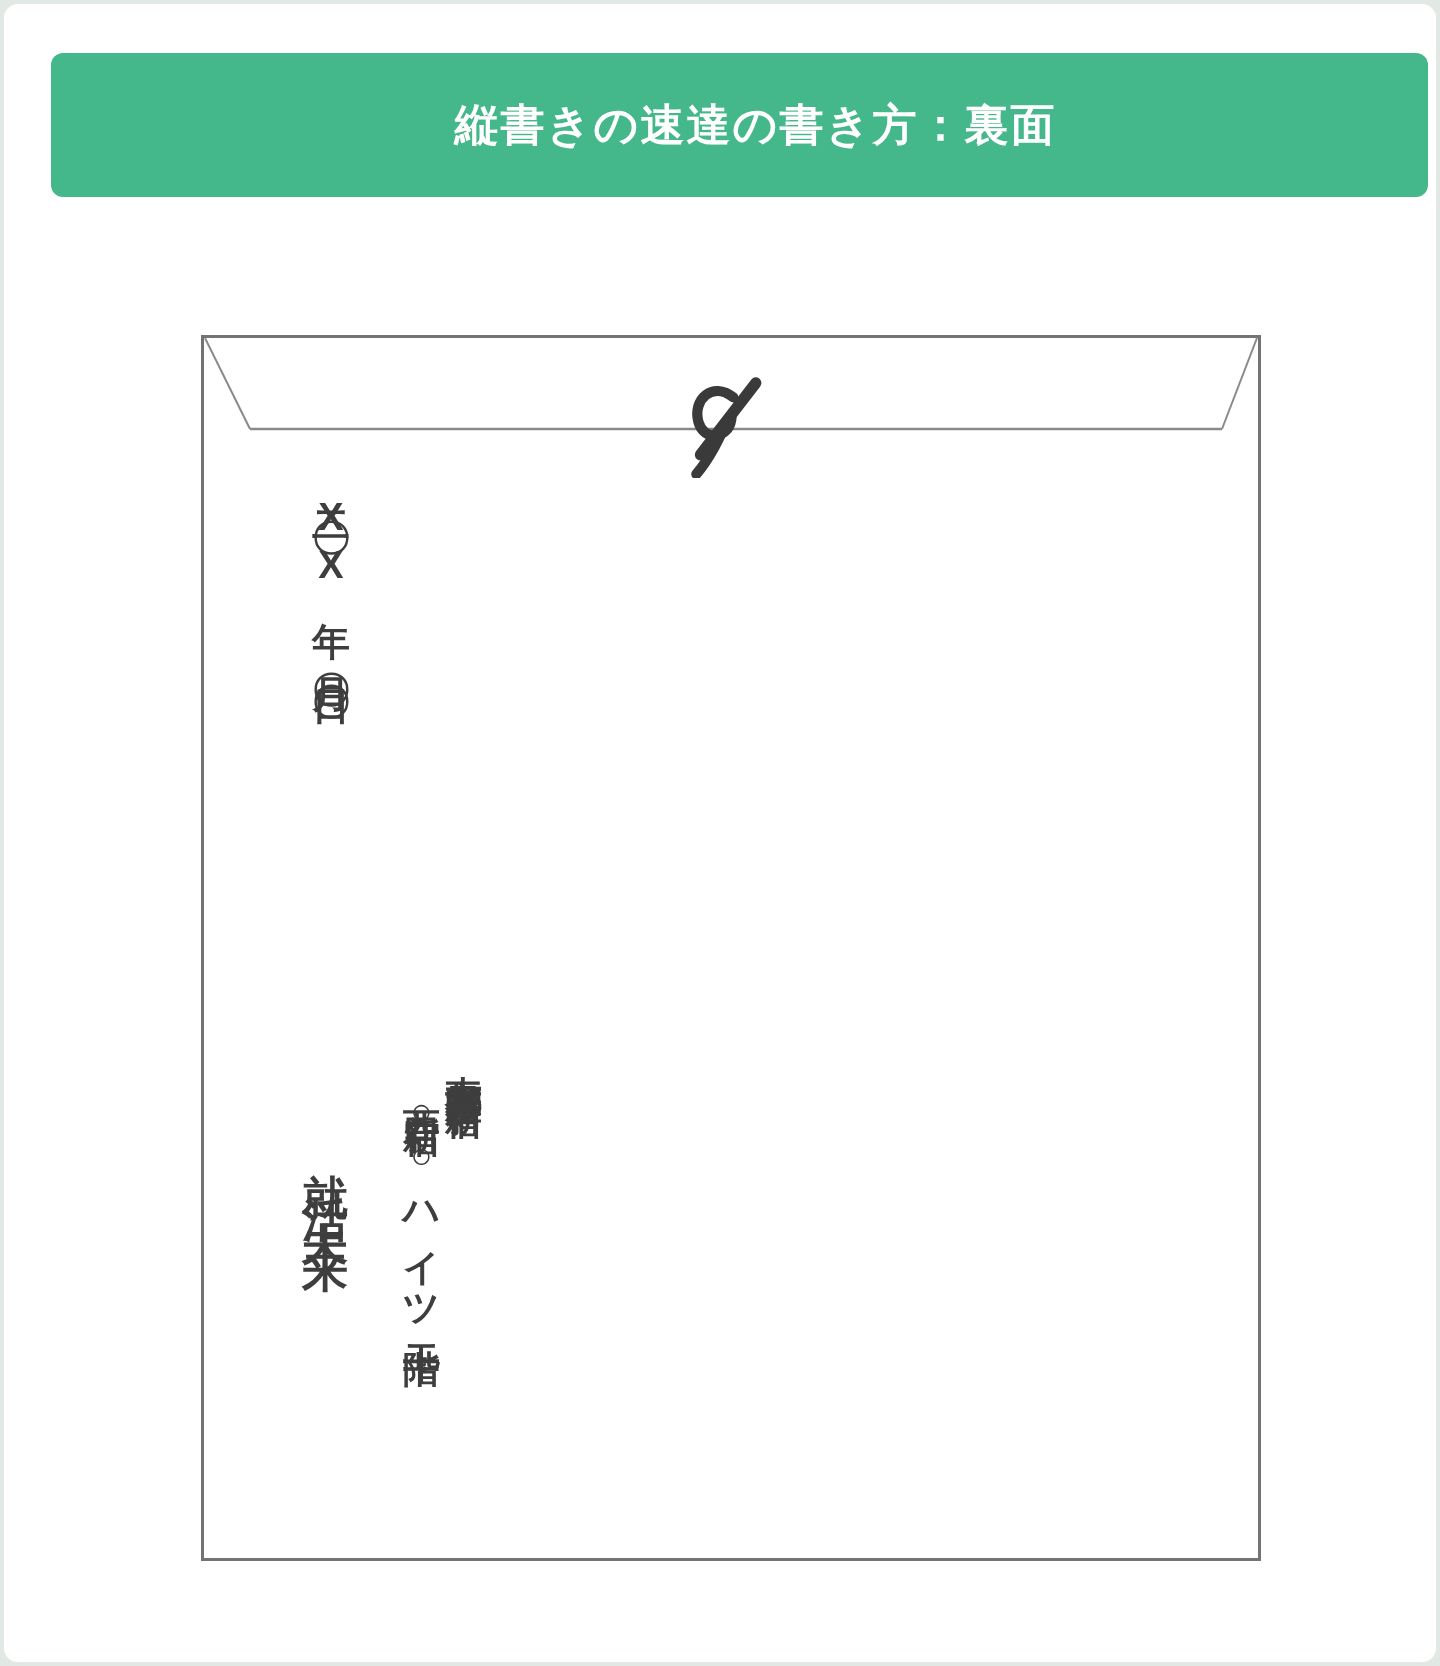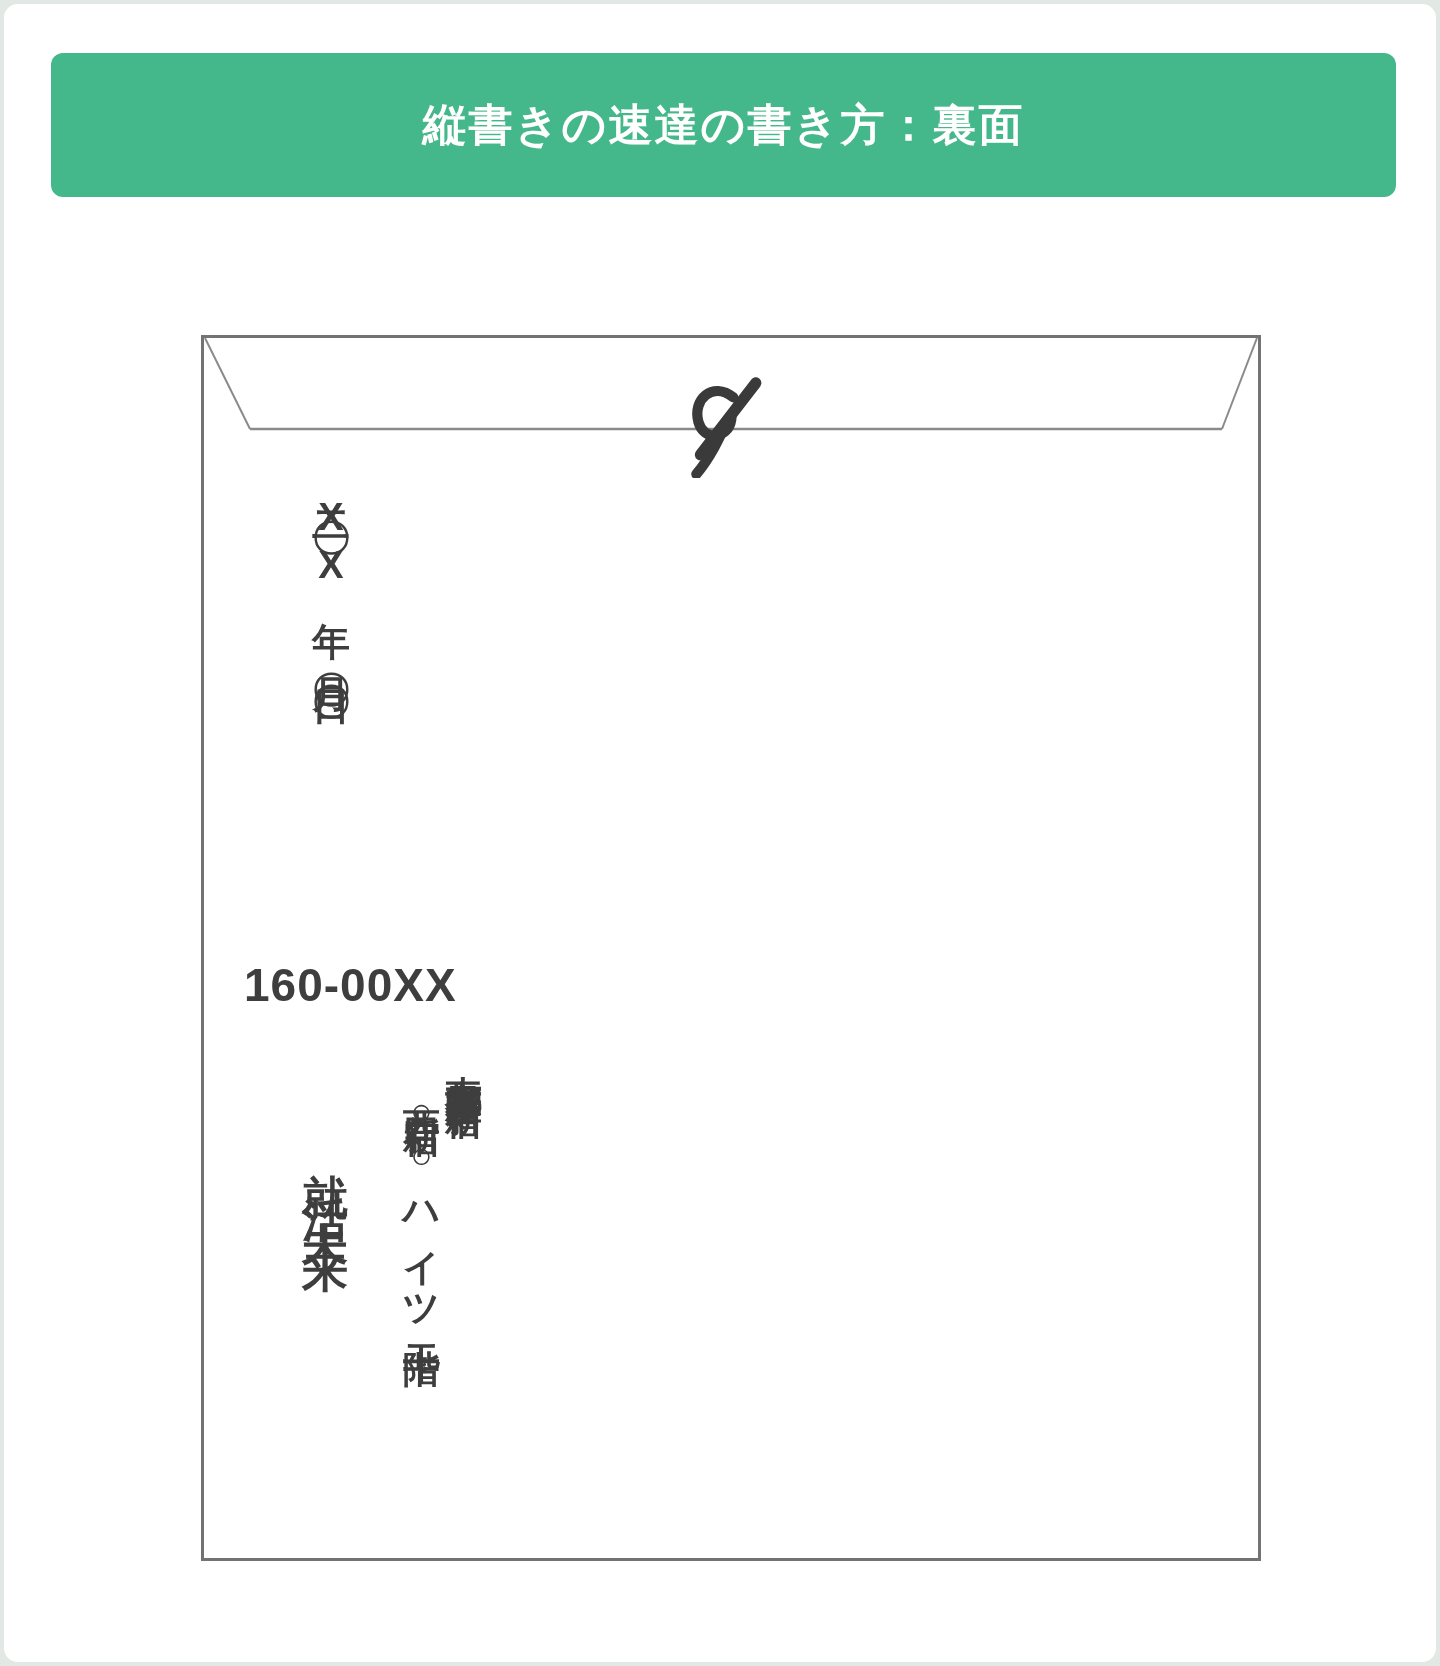--- a/index.html
+++ b/index.html
@@ -29,20 +29,21 @@
     position: absolute;
     left: 47px;
     top: 49px;
     width: 1345px;
     height: 144px;
     background: #44b78b;
     border-radius: 12px;
     display: flex;
     align-items: center;
     justify-content: center;
+    padding-left: 32px;
   }
   .header-title {
     color: #ffffff;
     font-size: 44px;
     font-weight: bold;
     letter-spacing: 2px;
     white-space: nowrap;
   }
   
   .envelope {
@@ -142,21 +143,20 @@
       <div class="seal-mark">
         <span class="seal-char-hidden">〆</span>
         <svg viewBox="0 0 80 100" fill="none">
           <path d="M72 8 L18 78" stroke="#3a3a3a" stroke-width="11" stroke-linecap="round"></path>
           <path d="M50 22 C30 6, 10 24, 16 46 C21 65, 45 63, 48 44 C50 30, 42 52, 31 72 C26 81, 20 90, 14 97" stroke="#3a3a3a" stroke-width="10" stroke-linecap="round"></path>
         </svg>
       </div>
 
       <div class="v-text date-col">二〇XX年　〇月〇日</div>
 
-      <div class="postal">160-00XX</div>
 
       <div class="v-text addr-line1">東京都新宿区西新宿</div>
 
       <div class="v-text addr-line2">西新宿○○ハイツ十二階</div>
 
       <div class="v-text sender-name">就活未来</div>
 
     </div>
   </div>
 </div>

